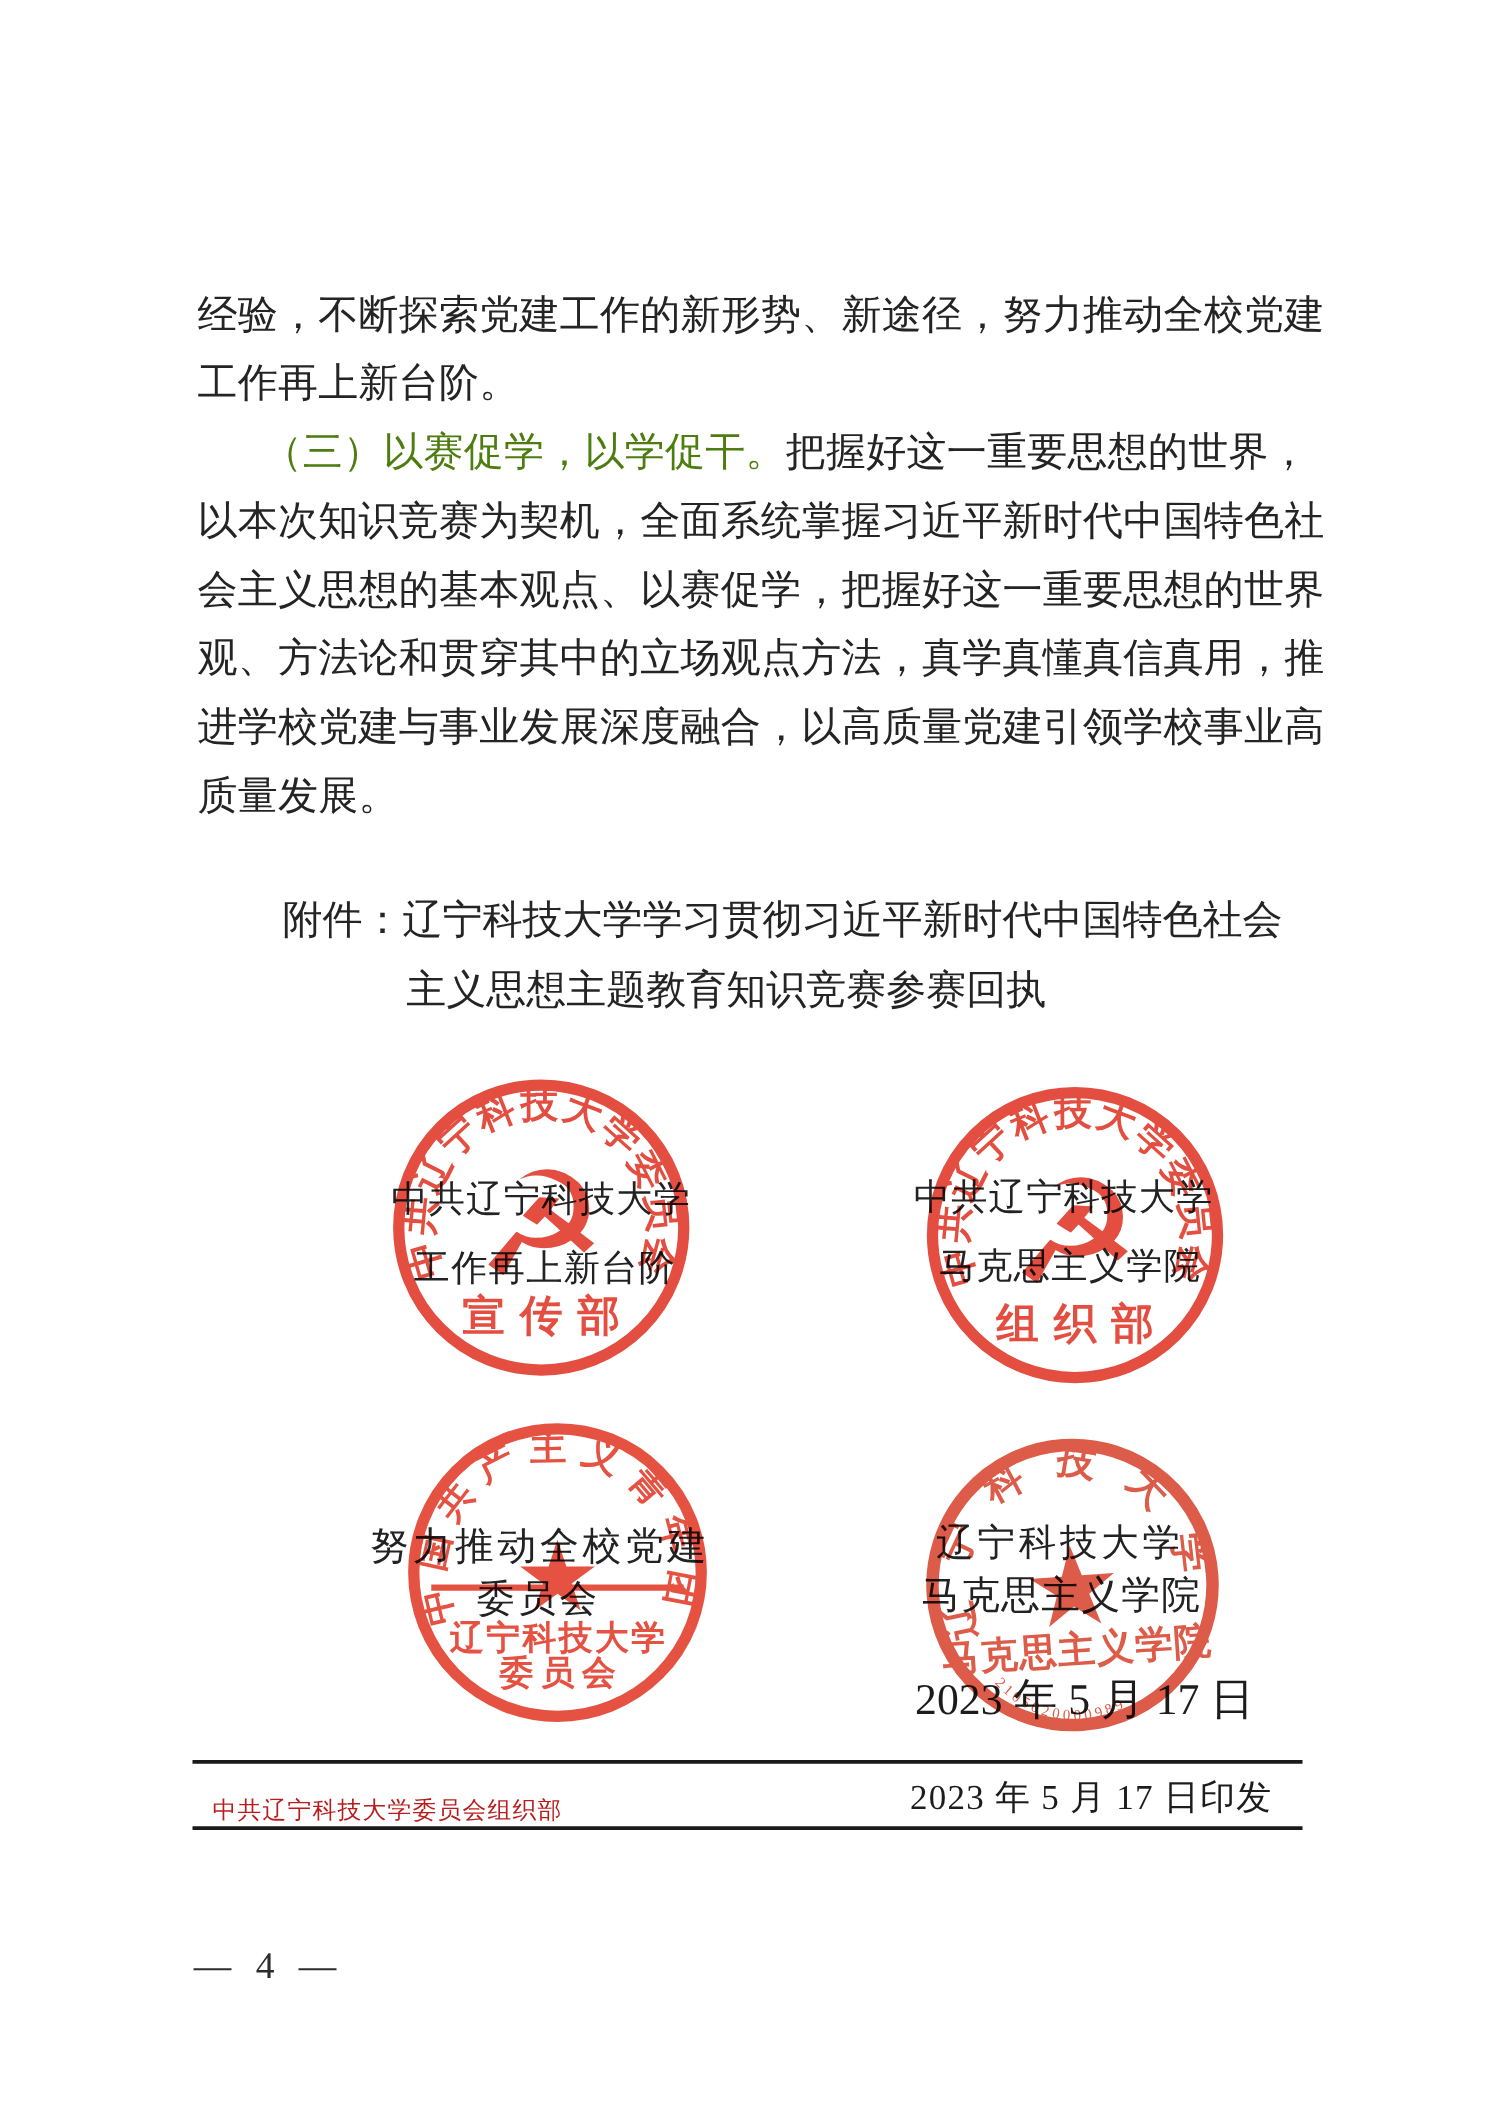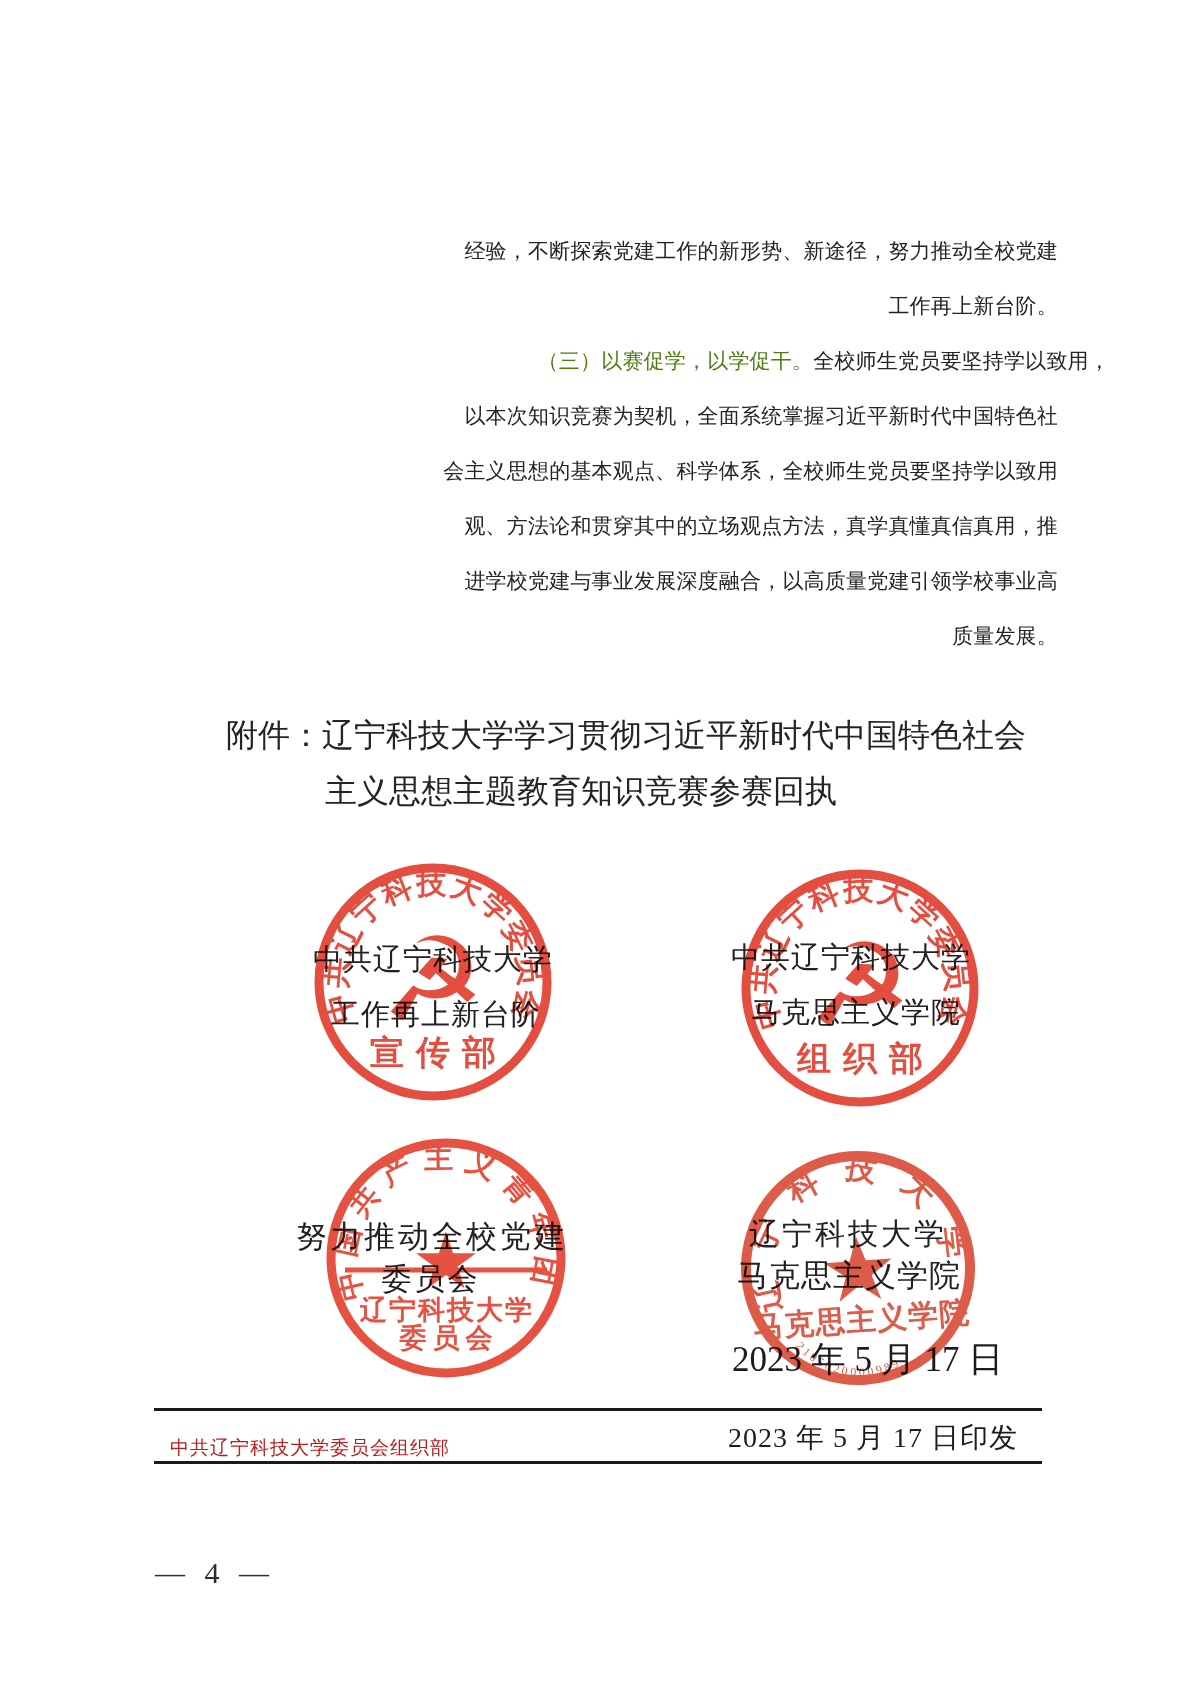--- a/index.html
+++ b/index.html
@@ -1,21 +1,21 @@
 <!DOCTYPE html>
 <html><head>
 <meta charset="utf-8">
 <style>
   html,body{margin:0;padding:0;background:#fff;}
   .page{
     position:relative;width:1190px;height:1683px;background:#ffffff;overflow:hidden;
     font-family:"Liberation Serif","DejaVu Serif",serif;color:#1f1f1f;
   }
-  .bline{position:absolute;left:158px;width:900px;font-size:21px;line-height:40px;
-    white-space:nowrap;letter-spacing:0.2px;color:#242424;text-align:right;}
+  .bline{position:absolute;left:158px;width:900px;font-size:32px;line-height:40px;
+    white-space:nowrap;letter-spacing:0.2px;color:#242424;}
   .bline b{font-weight:400;color:#4d7c0f;}
   .indent{left:210px;}
   .attach{position:absolute;left:226px;top:714px;font-size:32px;white-space:nowrap;color:#242424;}
   .attach2{position:absolute;left:325px;top:770px;font-size:32px;white-space:nowrap;color:#242424;}
   .sig{position:absolute;transform:translateX(-50%);font-size:29px;white-space:nowrap;
     color:#222;letter-spacing:1px;}
   .sig.wide{letter-spacing:3px;}
   .dateline{position:absolute;left:732px;top:1336px;font-size:35px;white-space:nowrap;color:#1c1c1c;}
   .rule{position:absolute;left:154px;width:888px;height:3px;background:#1a1a1a;}
   .footer-issuer{position:absolute;left:170px;top:1419px;font-size:19px;white-space:nowrap;
@@ -26,23 +26,23 @@
   svg.seal{position:absolute;mix-blend-mode:multiply;opacity:0.88;}
   svg.seal text{font-family:"Liberation Serif","DejaVu Serif",serif;}
 </style>
 </head>
 <body>
 
 <div class="page">
 
   <div class="bline" style="top:231px">经验，不断探索党建工作的新形势、新途径，努力推动全校党建</div>
   <div class="bline" style="top:286px">工作再上新台阶。</div>
-  <div class="bline indent" style="top:341px"><b>（三）以赛促学，以学促干。</b><span>全校师生党员要坚持学以致用，</span></div>
+  <div class="bline indent" style="top:341px"><b>（三）以赛促学，以学促干。</b><span>把握好这一重要思想的世界，</span></div>
   <div class="bline" style="top:396px">以本次知识竞赛为契机，全面系统掌握习近平新时代中国特色社</div>
-  <div class="bline" style="top:451px">会主义思想的基本观点、科学体系，全校师生党员要坚持学以致用</div>
+  <div class="bline" style="top:451px">会主义思想的基本观点、以赛促学，把握好这一重要思想的世界</div>
   <div class="bline" style="top:506px">观、方法论和贯穿其中的立场观点方法，真学真懂真信真用，推</div>
   <div class="bline" style="top:561px">进学校党建与事业发展深度融合，以高质量党建引领学校事业高</div>
   <div class="bline" style="top:616px">质量发展。</div>
 
   <div class="attach"><span>附件：</span><span>辽宁科技大学学习贯彻习近平新时代中国特色社会</span></div>
   <div class="attach2">主义思想主题教育知识竞赛参赛回执</div>
 
   <div class="sig" style="left:433px;top:940px">中共辽宁科技大学</div>
   <div class="sig" style="left:436px;top:995px">工作再上新台阶</div>
 

